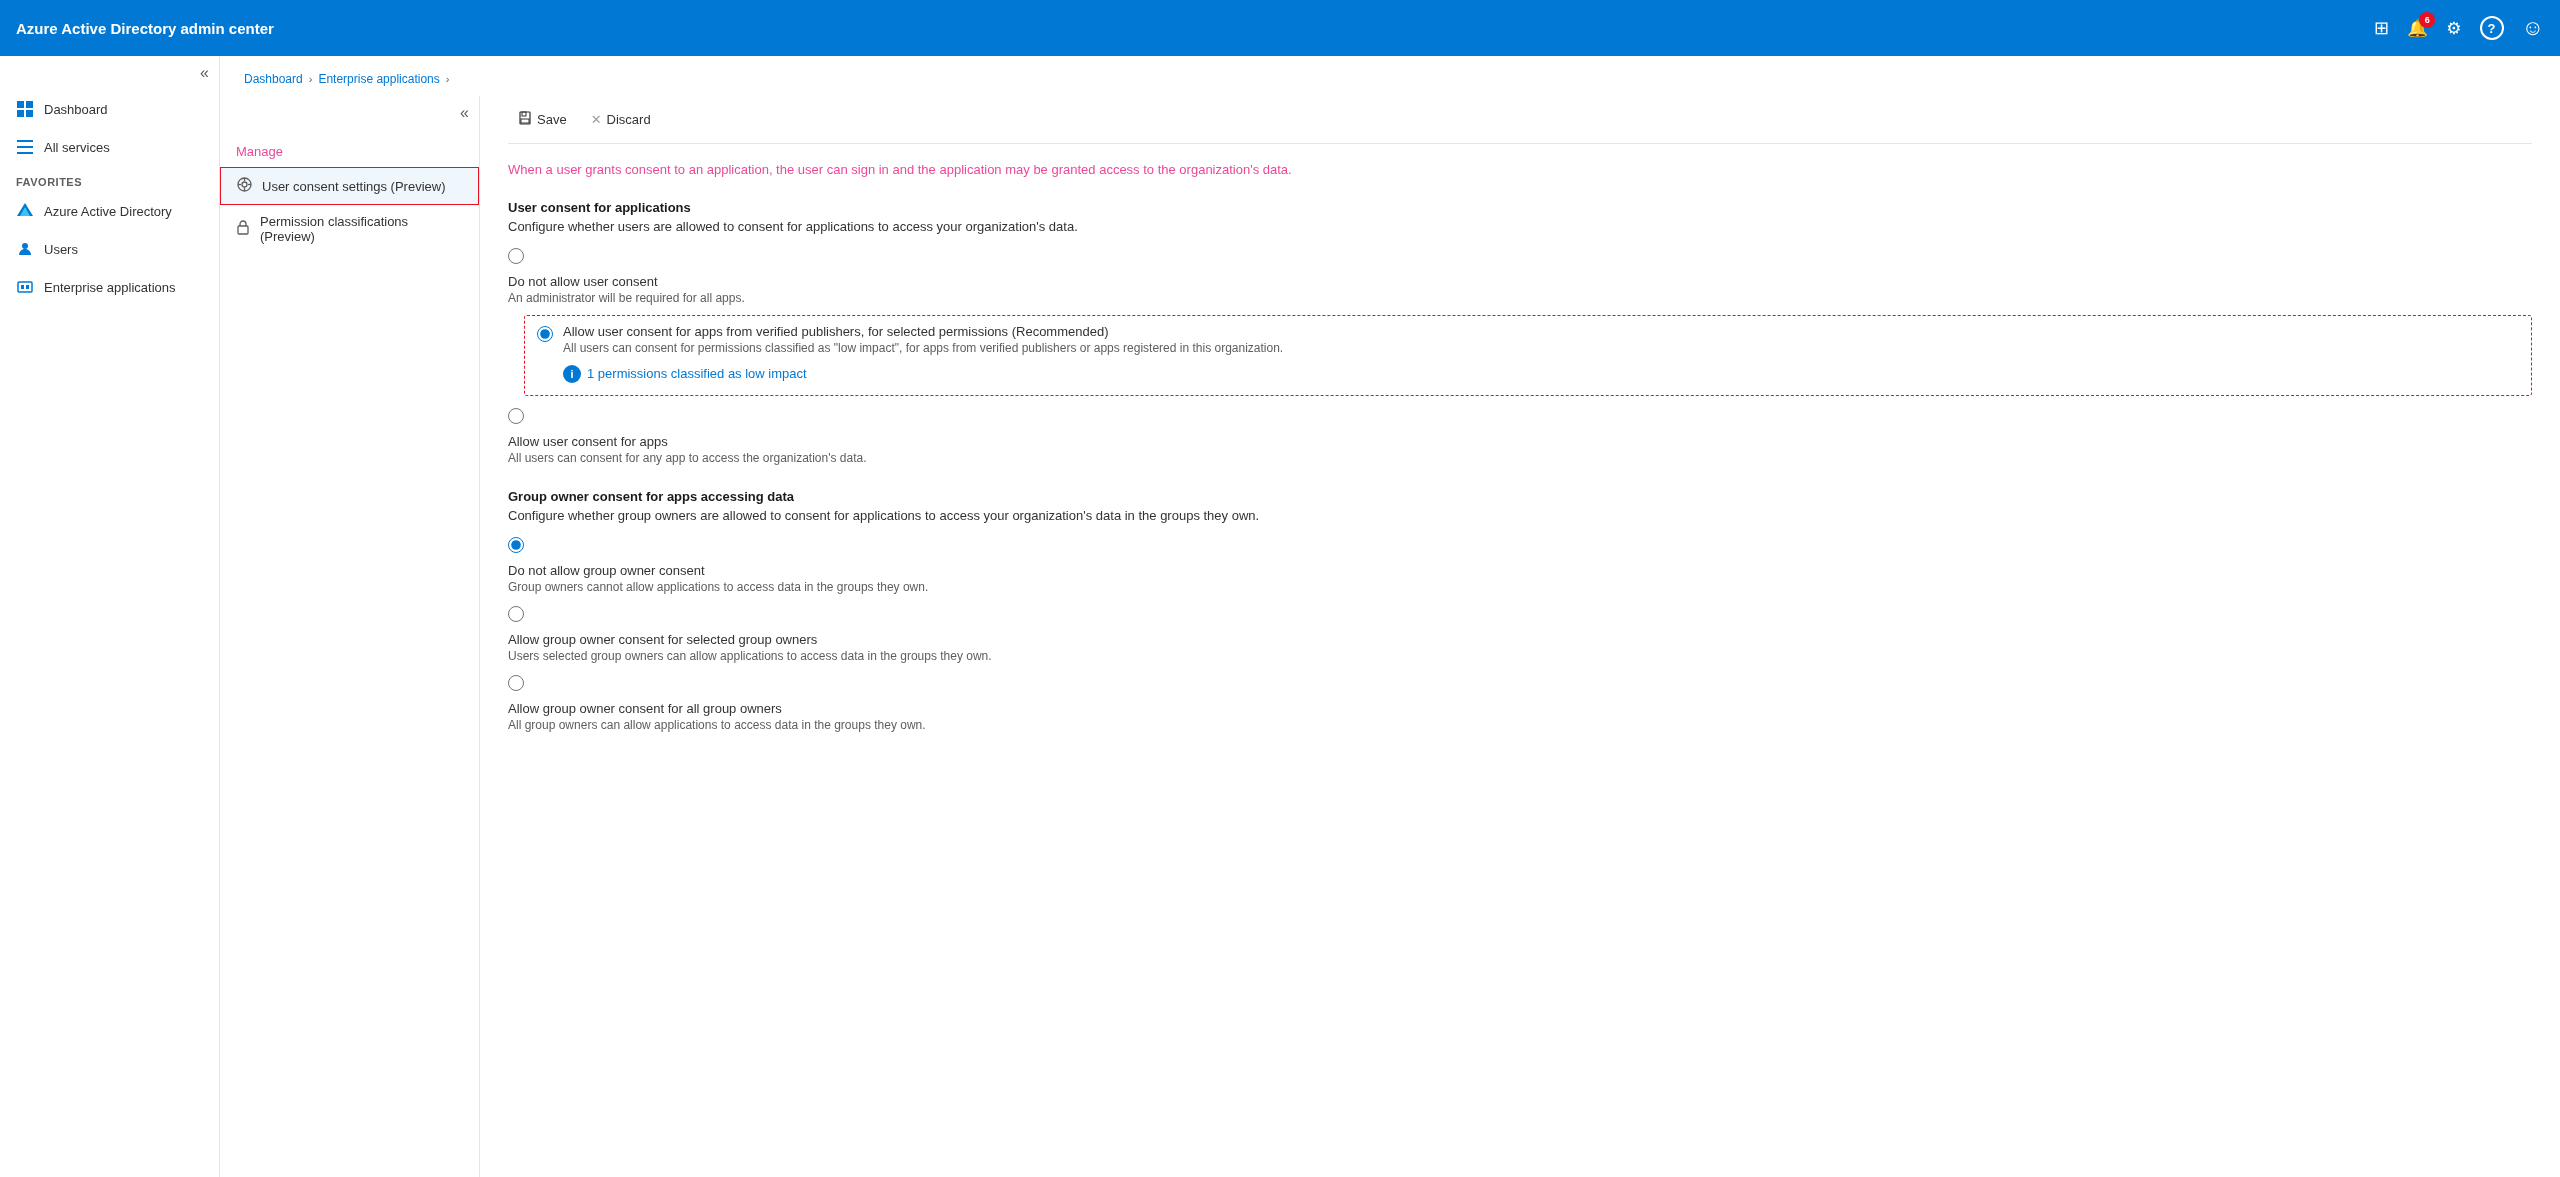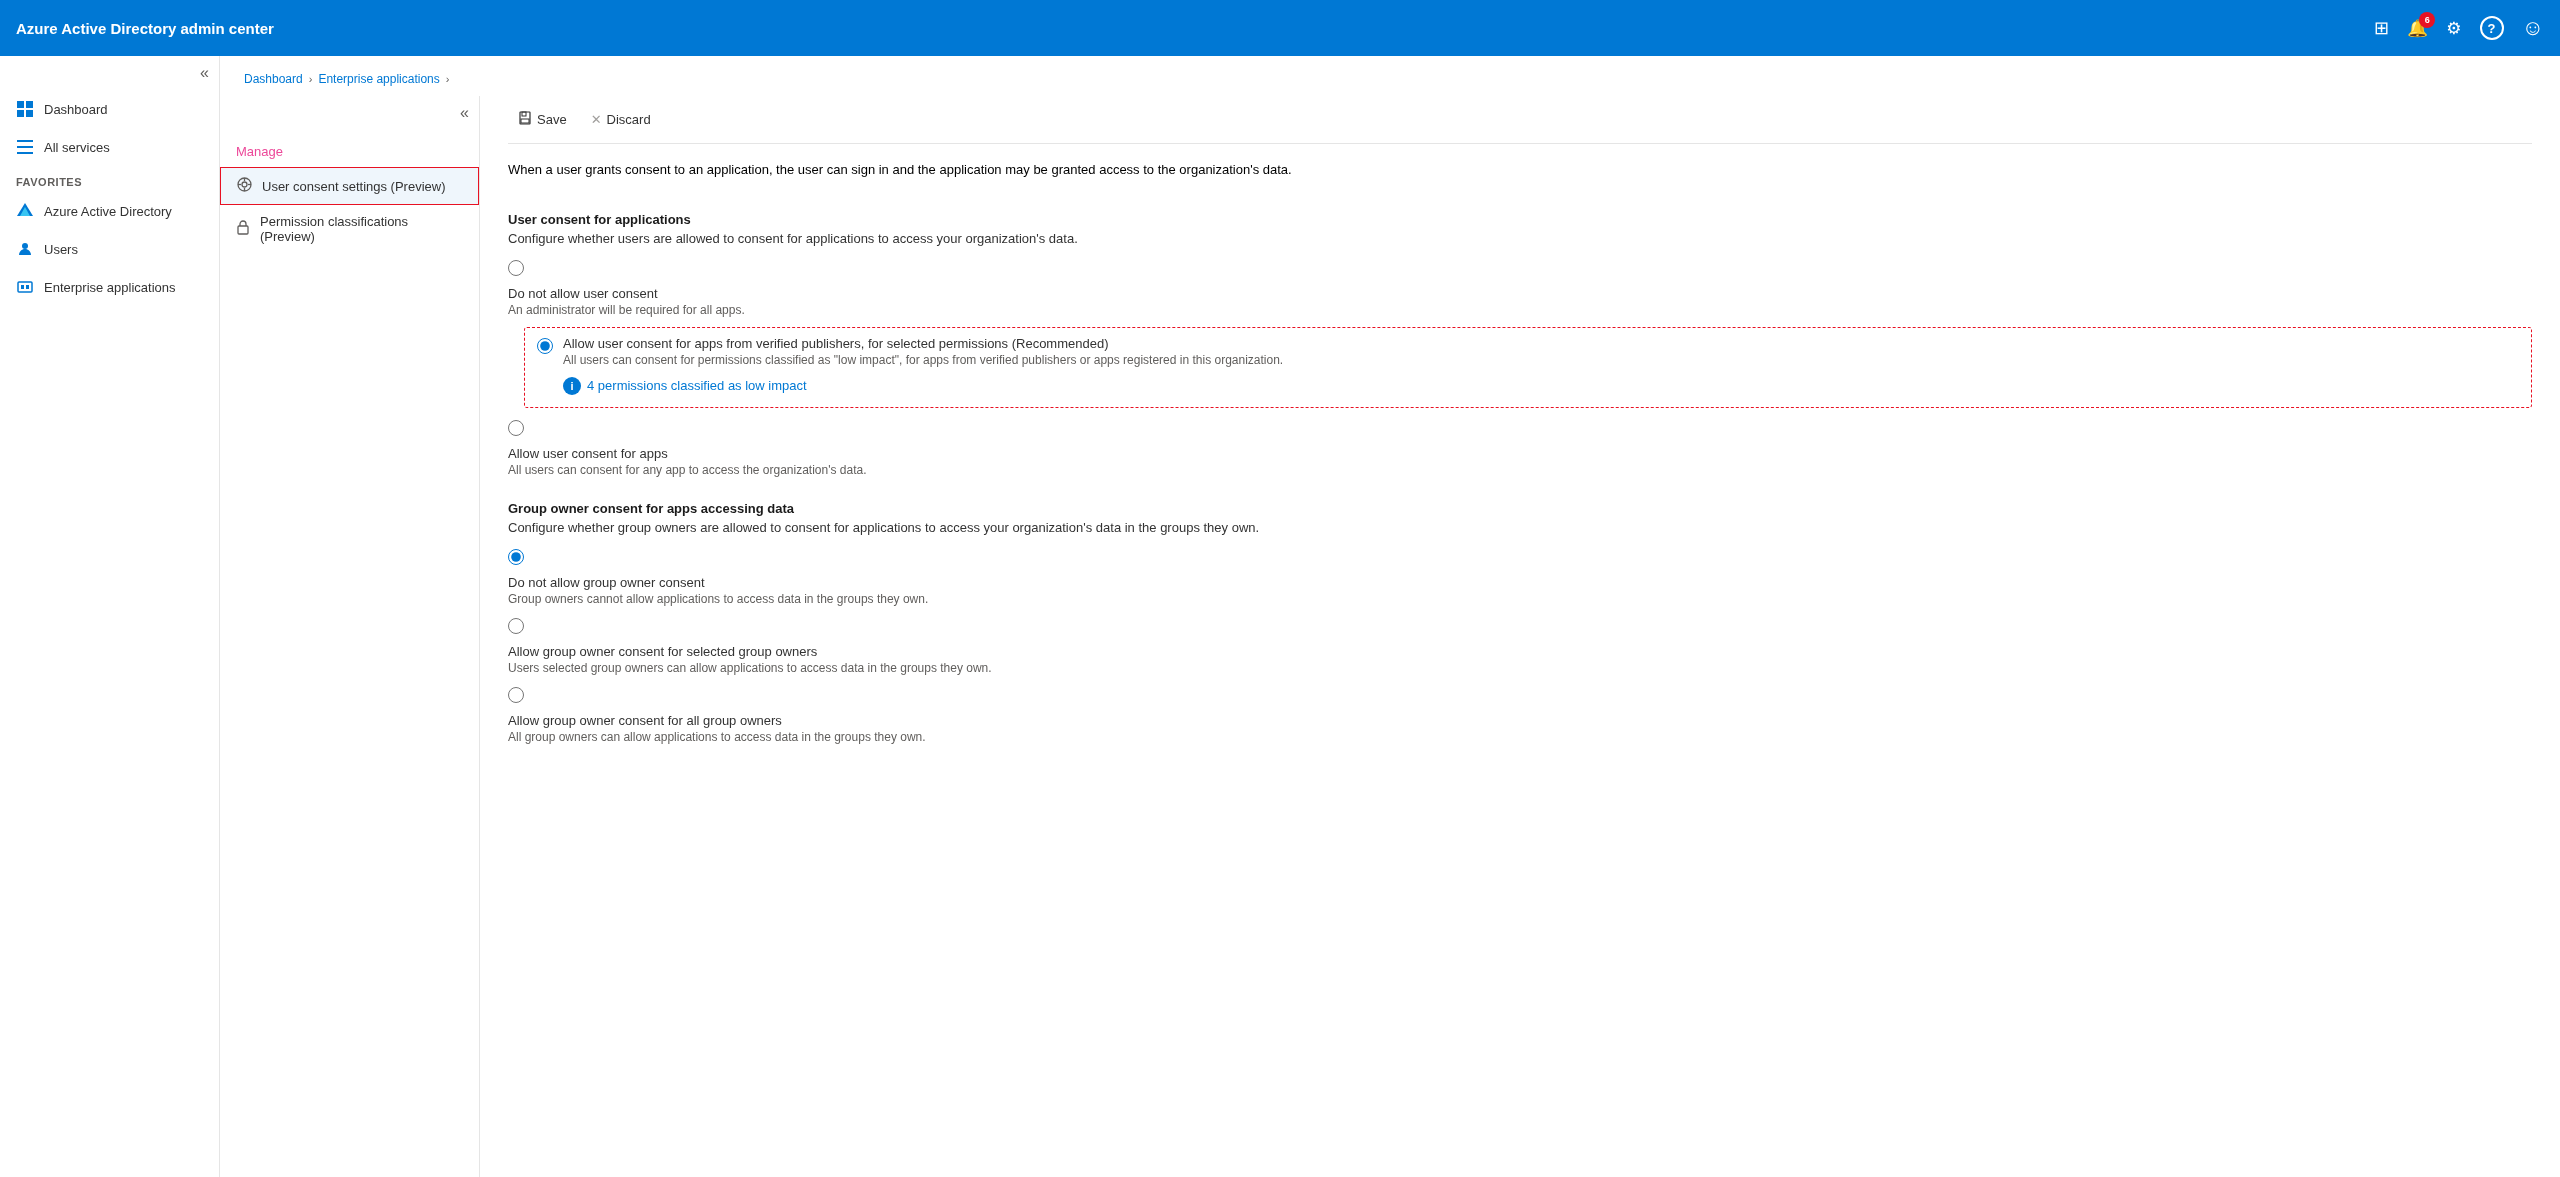--- a/index.html
+++ b/index.html
@@ -217,22 +217,22 @@
       cursor: pointer;
       font-size: 13px;
       color: #333;
       border-radius: 2px;
     }
     .toolbar-btn-icon { font-size: 14px; }
 
     
     .description-text {
       font-size: 13px;
-      color: #000000;
-      margin-bottom: 32px;
+      color: #ec4899;
+      margin-bottom: 20px;
       line-height: 1.5;
     }
 
     
     .section { margin-bottom: 24px; }
     .section-title {
       font-size: 13px;
       font-weight: 700;
       color: #1b1b1b;
       margin-bottom: 4px;
@@ -456,21 +456,21 @@
           <div class="selected-radio-box">
             <div class="selected-radio-inner">
               <input type="radio" class="radio-input" name="user-consent" checked="" style="">
               <div class="radio-label-wrap">
                 <span class="radio-label">Allow user consent for apps from verified publishers, for selected permissions (Recommended)</span>
                 <span class="radio-sublabel">All users can consent for permissions classified as "low impact", for apps from verified publishers or apps registered in this organization.</span>
               </div>
             </div>
             <div class="info-link">
               <span class="info-icon">i</span>
-              <a>4 permissions classified as low impact</a>
+              <a>1 permissions classified as low impact</a>
             </div>
           </div>
 
           <div class="radio-option">
             <input type="radio" class="radio-input" name="user-consent" style="">
             <div class="radio-label-wrap">
               <span class="radio-label">Allow user consent for apps</span>
               <span class="radio-sublabel">All users can consent for any app to access the organization's data.</span>
             </div>
           </div>

